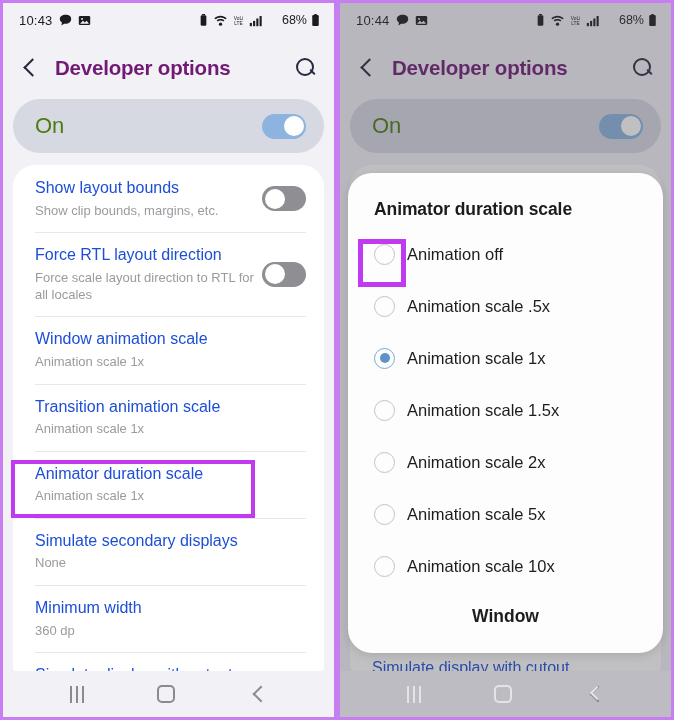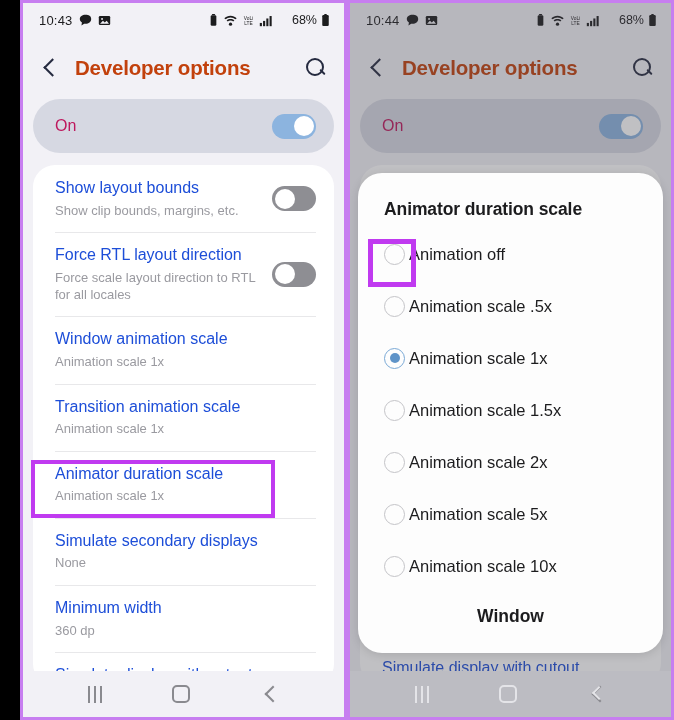--- a/index.html
+++ b/index.html
@@ -3,21 +3,21 @@
 <meta charset="utf-8">
 <title>Developer options — Animator duration scale</title>
 <style>
   * { box-sizing: border-box; margin: 0; padding: 0; }
   html, body {
     width: 674px; height: 720px;
     background: #000;
     font-family: "Liberation Sans", sans-serif;
     overflow: hidden;
   }
-  .stage { position: relative; width: 674px; height: 527px; display: flex; background: #000; padding-left: 20px; }
+  .stage { position: relative; width: 674px; height: 527px; display: flex; background: #000; }
 
   .panel {
     position: relative;
     width: 337px; height: 720px;
     border: 3px solid #c77ef0;
     background: #f2f1f6;
     overflow: hidden;
   }
   .panel-inner { position: relative; width: 100%; height: 100%; overflow: hidden; background: #f2f1f6; }
 
@@ -43,40 +43,40 @@
     width: 26px; height: 26px; flex: none; position: relative;
   }
   .chev-back::before {
     content: ""; position: absolute; left: 9px; top: 6px;
     width: 11px; height: 11px;
     border-left: 2px solid #252a3f; border-bottom: 2px solid #252a3f;
     transform: rotate(45deg);
   }
   .appbar-title {
     flex: 1; font-size: 20.5px; font-weight: bold;
-    color: #c2410c; letter-spacing: -.2px;
+    color: #701a75; letter-spacing: -.2px;
   }
   .search-icon { width: 26px; height: 26px; flex: none; position: relative; }
   .search-icon::before {
     content: ""; position: absolute; left: 4px; top: 3px;
     width: 14px; height: 14px; border: 2px solid #252a3f; border-radius: 50%;
   }
   .search-icon::after {
     content: ""; position: absolute; left: 17px; top: 16px;
     width: 7px; height: 2px; background: #252a3f;
     transform: rotate(45deg); border-radius: 1px;
   }
 
   
   .master-row {
     margin: 0 10px; height: 54px; border-radius: 27px;
     background: #d6d8e2; display: flex; align-items: center;
     padding: 0 18px 0 22px;
   }
-  .master-label { flex: 1; font-size: 16px; color: #be185d; }
+  .master-label { flex: 1; font-size: 22px; color: #4d7c0f; }
 
   .toggle { width: 44px; height: 25px; border-radius: 13px; position: relative; flex: none; }
   .toggle .knob {
     position: absolute; top: 2.5px; width: 20px; height: 20px;
     border-radius: 50%; background: #ffffff;
   }
   .toggle.on { background: #8cb4df; }
   .toggle.on .knob { right: 2.5px; }
   .toggle.off { background: #8e8e93; }
   .toggle.off .knob { left: 2.5px; }
@@ -139,21 +139,21 @@
     left: 8px; right: 8px; top: 170px;
     background: #fdfdfd; border-radius: 24px;
     padding: 26px 0 8px;
     box-shadow: 0 2px 10px rgba(0,0,0,.12);
   }
   .dialog-title {
     font-size: 17.5px; font-weight: bold; color: #1c1c1e;
     padding: 0 26px 8px; letter-spacing: -.1px;
   }
   .opt-row {
-    display: flex; align-items: center; gap: 4px;
+    display: flex; align-items: center; gap: 12px;
     padding: 12px 26px; min-height: 52px; position: relative;
   }
   .radio {
     width: 21px; height: 21px; border-radius: 50%;
     border: 1.8px solid #c4c4c8; flex: none; position: relative;
   }
   .radio.checked { border-color: #7aa9d6; }
   .radio.checked::after {
     content: ""; position: absolute; left: 50%; top: 50%;
     width: 10px; height: 10px; margin: -5px 0 0 -5px;

